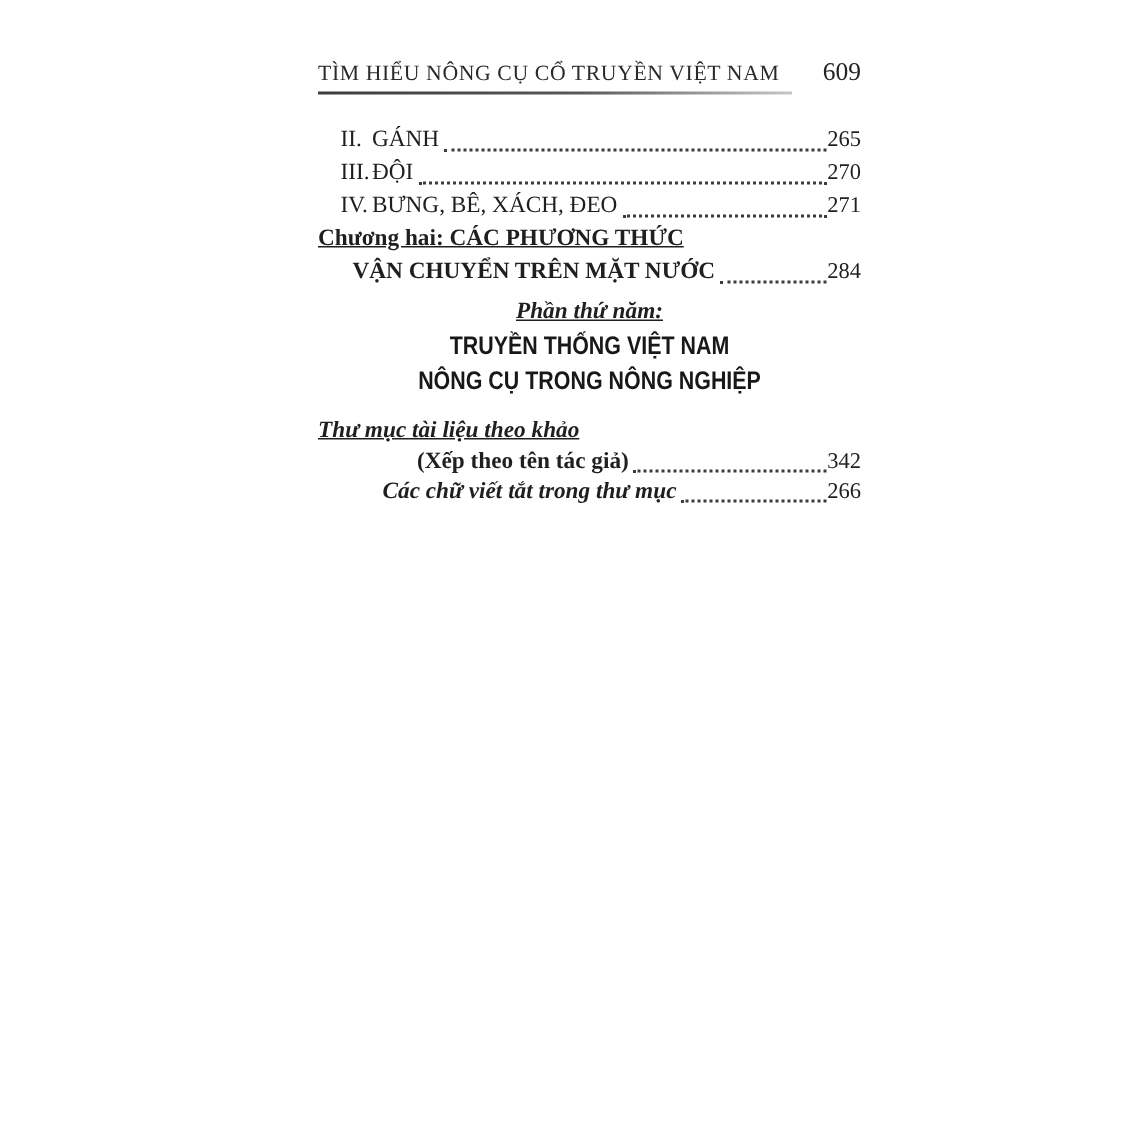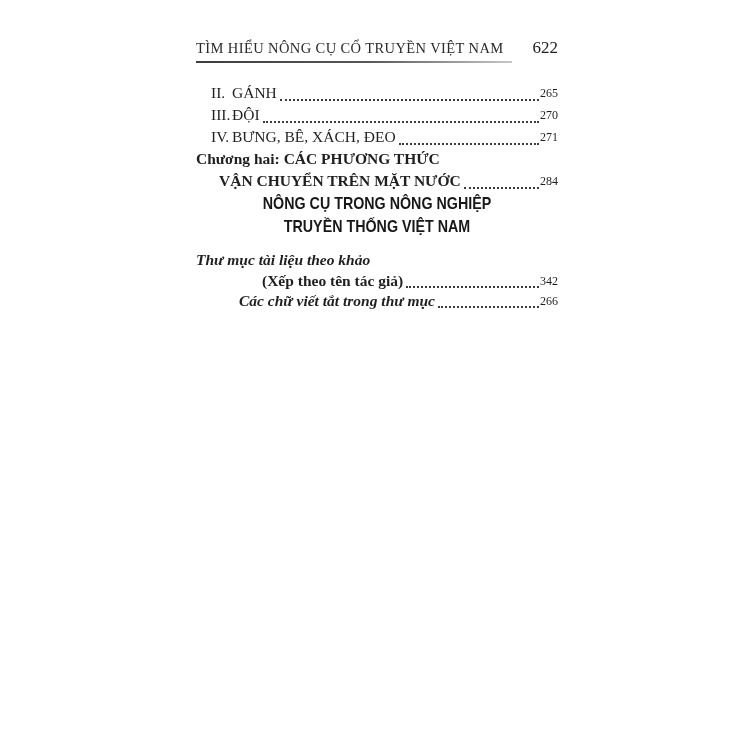--- a/index.html
+++ b/index.html
@@ -7,21 +7,21 @@
     position: relative;
     width: 750px;
     height: 750px;
     background: #ffffff;
     overflow: hidden;
     font-family: "Liberation Serif", "DejaVu Serif", serif;
     color: #1f1f1f;
   }
   .content {
     position: absolute;
-    left: 196px;
+    left: 212px;
     top: 38px;
     width: 362px;
   }
   
   .header-row {
     display: flex;
     justify-content: space-between;
     align-items: baseline;
   }
   .running-title {
@@ -52,26 +52,26 @@
   .row.short { height: 20px; line-height: 20px; margin-left: 43px; }
   .dots {
     flex: 1;
     min-width: 18px;
     border-bottom: 2px dotted #3c3c3c;
     position: relative;
     top: -3px;
     margin-left: 3px;
     margin-right: 1px;
   }
-  .pageno { font-size: 12px; font-weight: normal; font-style: normal; }
+  .pageno { font-size: 15px; font-weight: normal; font-style: normal; }
   .numeral { flex: none; width: 21px; margin-left: 15px; }
   .indent-l2 { padding-left: 23px; }
   .bold { font-weight: bold; }
   .boldital { font-weight: bold; font-style: italic; }
-  .line { height: 22px; line-height: 22px; white-space: nowrap; }
+  .line { height: 22px; line-height: 22px; white-space: nowrap; text-decoration: underline; }
   .center { text-align: center; }
   .kicker { margin-top: 5px; font-weight: bold; font-style: italic; }
   .sans-heading {
     font-family: "Liberation Sans", "DejaVu Sans", sans-serif;
     font-weight: bold;
     font-size: 17px;
     height: 23px;
     line-height: 23px;
     color: #181818;
   }
@@ -84,21 +84,21 @@
   .gap-before { margin-top: 11px; }
 </style>
 </head>
 <body>
 
 <div class="page">
   <div class="content">
 
     <div class="header-row">
       <span class="running-title">TÌM HIỂU NÔNG CỤ CỔ TRUYỀN VIỆT NAM</span>
-      <span class="folio">622</span>
+      <span class="folio">609</span>
     </div>
     <div class="header-rule"></div>
 
     <div class="toc">
 
       <div class="row">
         <span class="numeral">II.</span>
         <span>GÁNH</span>
         <span class="dots"></span>
         <span class="pageno">265</span>
@@ -116,25 +116,26 @@
         <span class="pageno">271</span>
       </div>
 
       <div class="line bold">Chương hai: CÁC PHƯƠNG THỨC</div>
       <div class="row indent-l2">
         <span class="bold">VẬN CHUYỂN TRÊN MẶT NƯỚC </span>
         <span class="dots"></span>
         <span class="pageno">284</span>
       </div>
 
+      <div class="line center kicker">Phần thứ năm:</div>
+      <div class="line center sans-heading">
+        <span class="squeeze">TRUYỀN THỐNG VIỆT NAM</span>
+      </div>
       <div class="line center sans-heading">
         <span class="squeeze">NÔNG CỤ TRONG NÔNG NGHIỆP</span>
-      </div>
-      <div class="line center sans-heading">
-        <span class="squeeze">TRUYỀN THỐNG VIỆT NAM</span>
       </div>
 
 
       <div class="line boldital short gap-before">Thư mục tài liệu theo khảo</div>
       <div class="row short indent-l2">
         <span class="bold">(Xếp theo tên tác giả)</span>
         <span class="dots"></span>
         <span class="pageno">342</span>
       </div>
 

